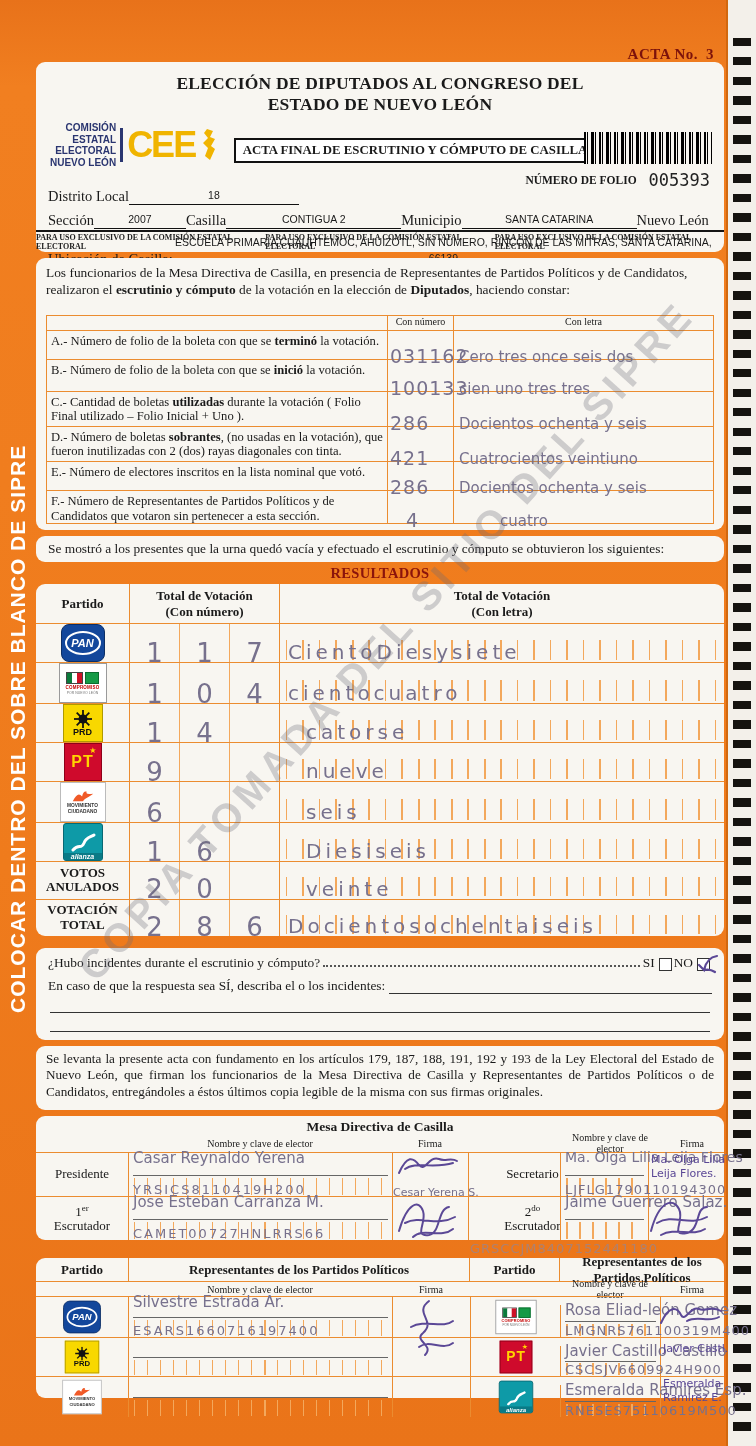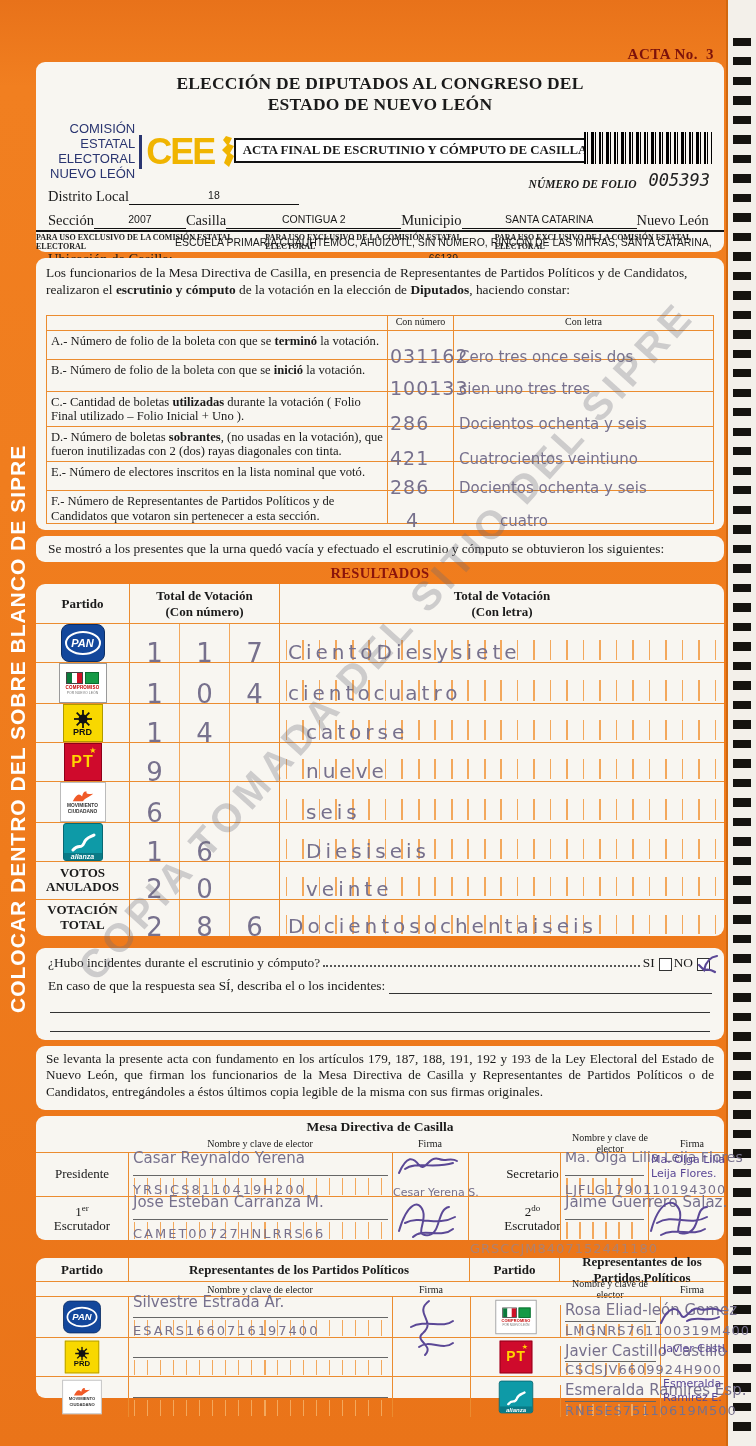--- a/index.html
+++ b/index.html
@@ -22,28 +22,28 @@
   .watermark { position:absolute; left:86px; top:952px; transform:rotate(-48deg); transform-origin:0 50%;
           font-family:"Liberation Sans",sans-serif; font-weight:bold; font-size:40px; letter-spacing:5px;
           color:rgba(105,105,120,0.30); white-space:nowrap; z-index:40; pointer-events:none; }
 
   .panel { position:absolute; left:36px; width:688px; background:#f8f6f1; border-radius:9px; }
 
   
   #panel-header { top:62px; height:190px; }
   .title { position:absolute; top:11px; left:0; right:0; text-align:center; font-weight:bold; font-size:17.5px; line-height:1.2; letter-spacing:.2px; }
   .logo-block { position:absolute; top:60px; left:14px; display:flex; align-items:center; gap:4px; }
-  .org { text-align:right; color:#2a3570; font-family:"Liberation Sans",sans-serif; font-weight:normal; font-size:13px; line-height:1.15; }
+  .org { text-align:right; color:#2a3570; font-family:"Liberation Sans",sans-serif; font-weight:bold; font-size:10px; line-height:1.15; }
   .org-bar { width:3px; height:34px; background:#2a3570; }
   .cee { color:#f0b400; font-family:"Liberation Sans",sans-serif; font-weight:bold; font-size:36px; letter-spacing:-2px; line-height:.9; }
   .subtitle-box { position:absolute; top:76px; left:198px; width:362px; border:2px solid #111; background:#fff;
           text-align:center; font-weight:bold; font-size:12.8px; padding:3px 2px; }
   .barcode { position:absolute; top:70px; right:12px; width:128px; height:32px;
           background:repeating-linear-gradient(90deg,#000 0 2px,#f8f6f1 2px 3px,#000 3px 4px,#f8f6f1 4px 7px,#000 7px 10px,#f8f6f1 10px 11px,#000 11px 12px,#f8f6f1 12px 15px); }
-  .folio-row { position:absolute; top:108px; right:14px; display:flex; align-items:flex-end; gap:12px;font-style:italic; }
+  .folio-row { position:absolute; top:108px; right:14px; display:flex; align-items:center; gap:12px; }
   .folio-label { font-weight:bold; font-size:11.5px; }
   .folio-value { font-family:"DejaVu Sans Mono",monospace; font-size:17px; color:#222; }
   .field-row { position:absolute; display:flex; align-items:flex-end; font-size:14.5px; }
   .fline { border-bottom:1.5px solid #111; text-align:center; font-family:"Liberation Sans",sans-serif; font-size:10.5px; line-height:1.5; }
   #row-distrito { top:126px; left:12px; }
   #row-seccion  { top:150px; left:12px; right:10px; }
   #row-ubic     { top:173px; left:12px; right:10px; }
   .uso-strip { position:absolute; left:0; right:0; bottom:0; height:22px; border-top:2px solid #151515;
           display:flex; justify-content:space-around; align-items:center; font-weight:bold; font-size:8px; color:#222; }
 

